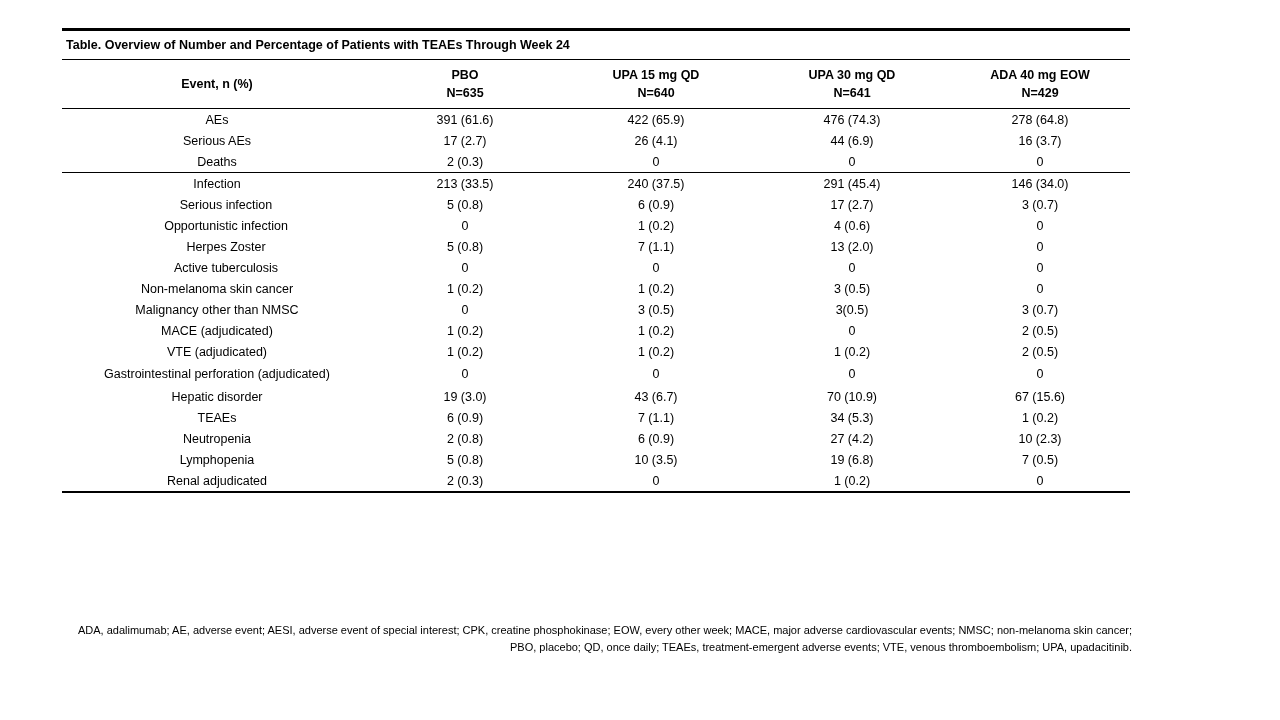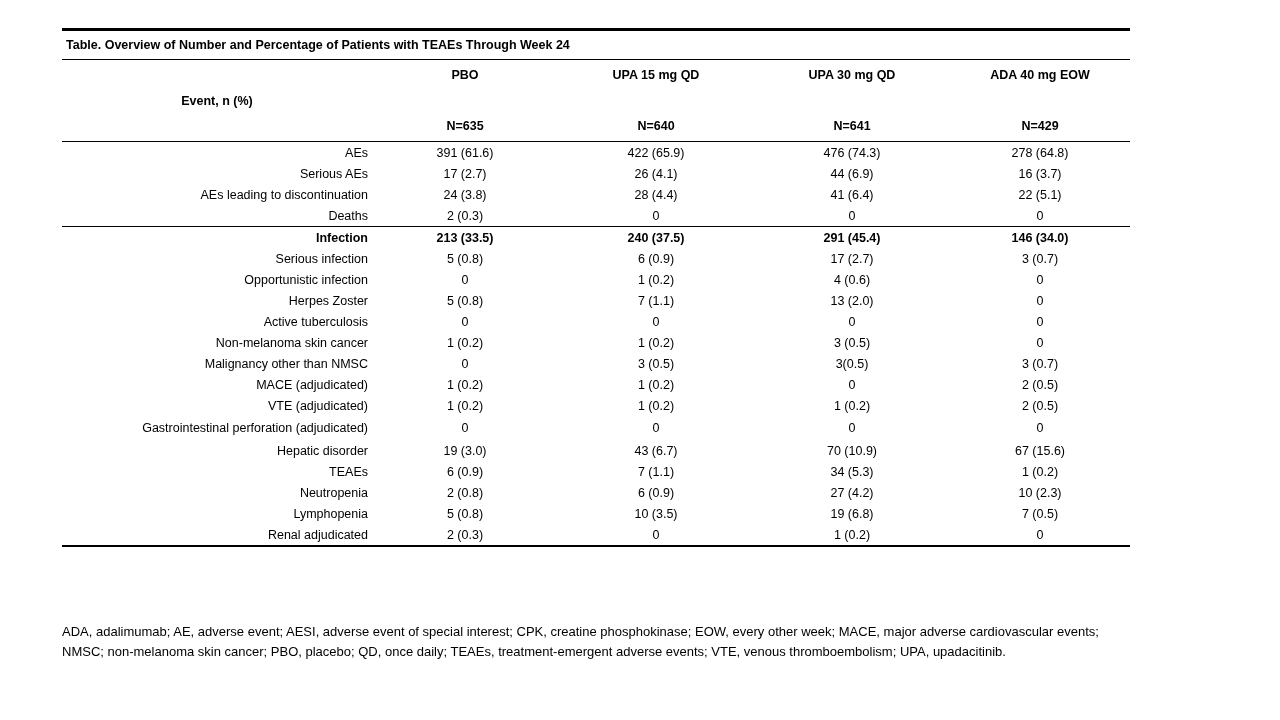--- a/index.html
+++ b/index.html
@@ -63,51 +63,51 @@
     font-weight: bold;
     line-height: 1.45;
     padding-top: 6px;
     padding-bottom: 6px;
   }
   thead th.first {
     text-align: center;
     vertical-align: middle;
     font-weight: bold;
   }
-  .hdr-line2 { display: block; margin-top: 33px; }
+  .hdr-line2 { display: block; }
 
   tbody td {
     text-align: center;
   }
   tbody td.label {
-    text-align: right;
+    text-align: center;
   }
   td.indent1 { padding-left: 22px; }
   .section-row td {
     text-align: left;
     font-weight: bold;
   }
   tr.border-above td, tr.border-above th {
     border-top: 1.5px solid #000;
   }
   tr.border-thin-above td {
     border-top: 1px solid #000;
-    font-weight: bold;
   }
   .two-line {
     line-height: 1.35;
   }
   .footnote {
     position: absolute;
     left: 62px;
     top: 622px;
     width: 1070px;
-    font-size: 13px;
+    font-size: 11px;
     line-height: 1.55;
     color: #000;
+    text-align: right;
   }
 </style>
 </head>
 <body>
 
 <div class="page">
 
   <div class="table-wrap">
     <div class="rule-top"></div>
     <table>
@@ -149,27 +149,20 @@
             <td>278 (64.8)</td>
           </tr>
           <tr>
             <td class="label">Serious AEs</td>
             <td>17 (2.7)</td>
             <td>26 (4.1)</td>
             <td>44 (6.9)</td>
             <td>16 (3.7)</td>
           </tr>
           <tr>
-            <td class="label">AEs leading to discontinuation</td>
-            <td>24 (3.8)</td>
-            <td>28 (4.4)</td>
-            <td>41 (6.4)</td>
-            <td>22 (5.1)</td>
-          </tr>
-          <tr>
             <td class="label">Deaths</td>
             <td>2 (0.3)</td>
             <td>0</td>
             <td>0</td>
             <td>0</td>
           </tr>
           <tr class="border-thin-above">
             <td class="label">Infection</td>
             <td>213 (33.5)</td>
             <td>240 (37.5)</td>

